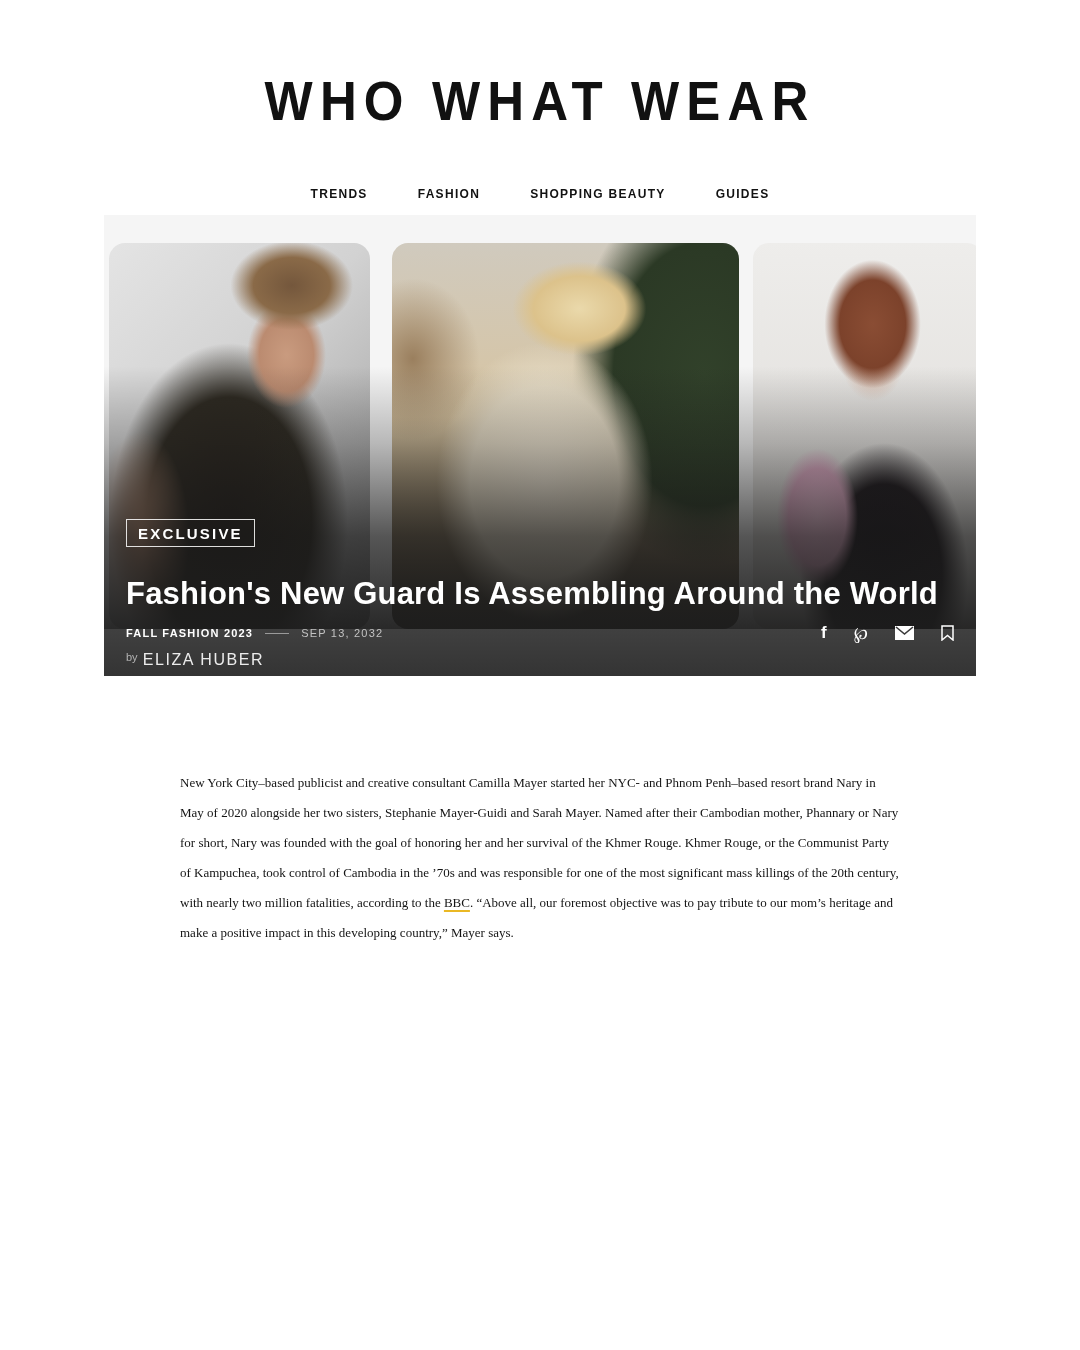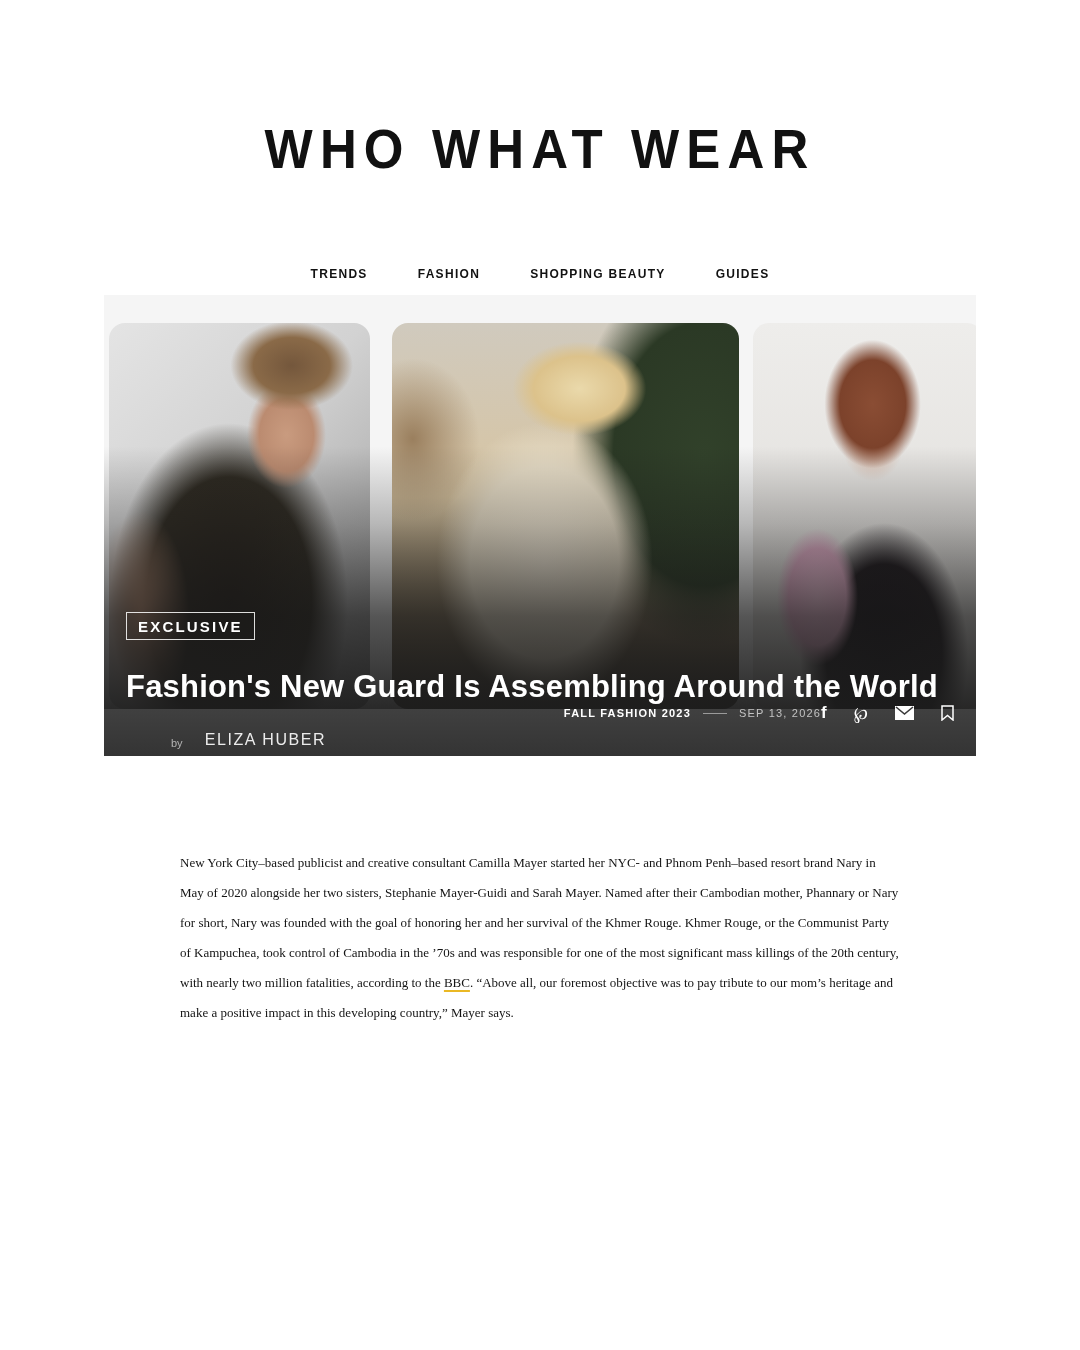--- a/index.html
+++ b/index.html
@@ -4,30 +4,30 @@
 <style>
   * { margin: 0; padding: 0; box-sizing: border-box; }
   html, body { background: #ffffff; }
   body {
     width: 1080px; min-height: 1350px; position: relative;
     font-family: "Liberation Sans", sans-serif;
     -webkit-font-smoothing: antialiased;
   }
 
   
-  .logo-wrap { text-align: center; padding-top: 120px; }
+  .logo-wrap { text-align: center; padding-top: 72px; }
   .logo {
     display: inline-block;
     font-size: 51px; font-weight: 900; letter-spacing: 0.14em;
     color: #111; white-space: nowrap;
     transform: scaleY(1.08);
     cursor: pointer;
   }
   .nav {
-    margin-top: 88px;
+    margin-top: 56px;
     display: flex; justify-content: center; gap: 50px;
   }
   .nav-item {
     font-size: 12px; font-weight: 700; letter-spacing: 1.3px;
     color: #121212; cursor: pointer;
   }
 
   
   .hero {
     position: relative;
@@ -95,42 +95,43 @@
     padding: 5px 11px 4px 11px;
     font-size: 15px; font-weight: 700; letter-spacing: 2.2px;
     color: #fff;
   }
   .hero-title {
     margin-top: 29px;
     font-size: 31px; font-weight: 700; letter-spacing: 0.2px;
     color: #fff;
   }
   .meta-row {
-    display: flex; justify-content: flex-end; align-items: center;
+    margin-top: 13px;
+    display: flex; justify-content: space-between; align-items: center;
   }
   .meta-left { display: flex; align-items: center; }
   .meta-category {
     font-size: 11px; font-weight: 700; letter-spacing: 1.2px; color: #ffffff;
     cursor: pointer;
   }
   .meta-divider {
     width: 24px; height: 1px; background: #9a9a9a;
     margin: 0 12px;
   }
   .meta-date {
     font-size: 11px; letter-spacing: 1.2px; color: #c3c3c3;
   }
   .share-row { display: flex; align-items: center; gap: 27px; }
   .share-icon {
     color: #fff; cursor: pointer; display: inline-flex; align-items: center;
     height: 16px;
   }
   .fb-glyph { font-size: 17px; font-weight: 700; line-height: 16px; }
   .pin-glyph { font-size: 17px; font-weight: 400; line-height: 16px; font-family: "DejaVu Serif", serif; }
-  .byline-row { margin-top: 10px; display: flex; align-items: flex-end; gap: 22px; margin-left: 45px; }
+  .byline-row { margin-top: 10px; display: flex; align-items: flex-start; gap: 5px; }
   .byline-prefix { font-size: 11px; color: #b3b3b3; }
   .byline-author { font-size: 16px; letter-spacing: 1.6px; color: #ececec; cursor: pointer; }
 
   
   .article { margin: 92px 0 0 180px; width: 722px; }
   .article p {
     font-family: "Liberation Serif", serif;
     font-size: 13px; line-height: 30px; color: #141414;
   }
   .article a {
@@ -166,21 +167,21 @@
   <div class="hero-overlay"></div>
 
   <div class="hero-content">
     <span class="badge">EXCLUSIVE</span>
     <h1 class="hero-title">Fashion's New Guard Is Assembling Around the World</h1>
 
     <div class="meta-row">
       <div class="meta-left">
         <span class="meta-category">FALL FASHION 2023</span>
         <span class="meta-divider"></span>
-        <span class="meta-date">SEP 13, 2026</span>
+        <span class="meta-date">SEP 13, 2032</span>
       </div>
       <div class="share-row">
         <span class="share-icon fb-glyph">f</span>
         <span class="share-icon pin-glyph">℘</span>
         <span class="share-icon">
           <svg width="19" height="14" viewBox="0 0 19 14">
             <rect x="0.5" y="0.5" width="18" height="13" fill="#ffffff" stroke="#ffffff"></rect>
             <path d="M1 1 L9.5 8 L18 1" fill="none" stroke="#3a3a3a" stroke-width="1.6"></path>
           </svg>
         </span>

